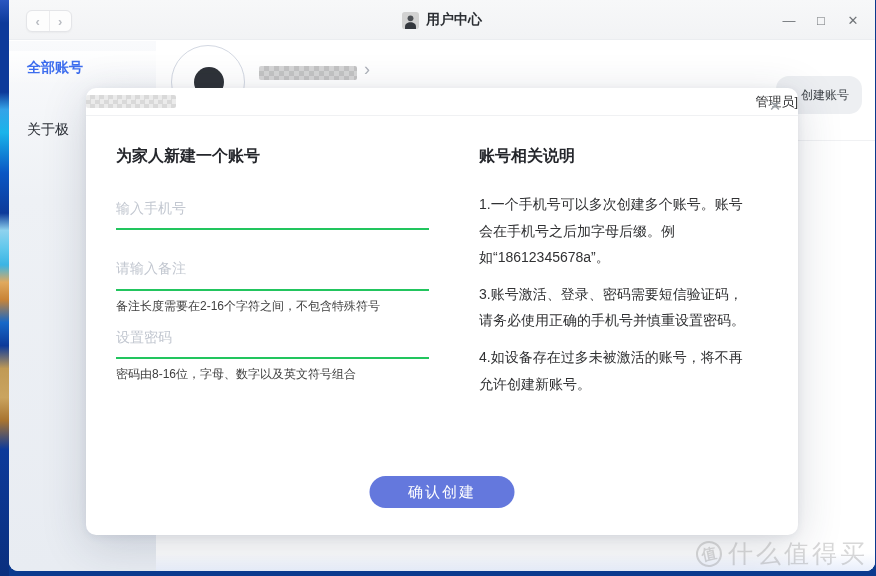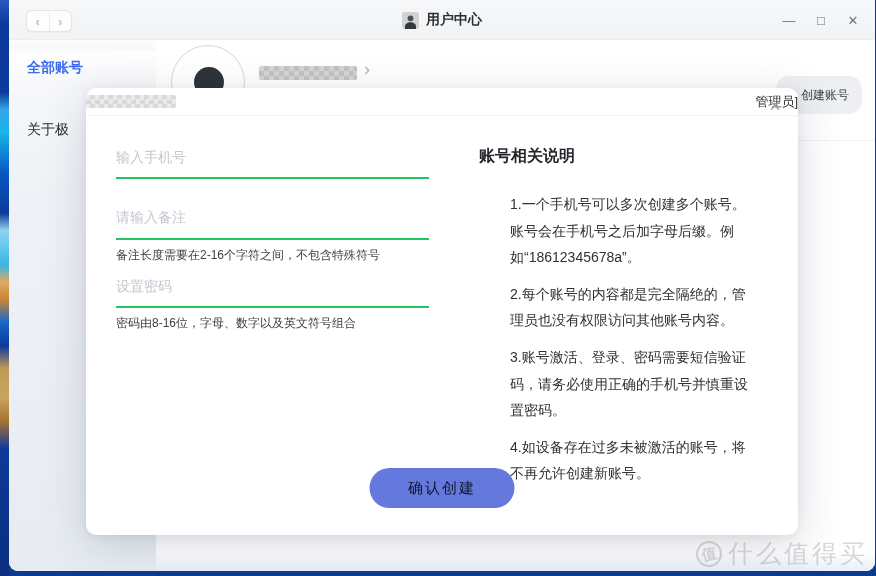--- a/index.html
+++ b/index.html
@@ -129,27 +129,27 @@
   .field input{
     width:100%; border:none; outline:none; background:transparent;
     border-bottom:2px solid #22c55e; font-size:14px; color:#303133;
     padding:0 0 12px 0; font-family:inherit;
   }
   .field input::placeholder{ color:#c2c7d0; opacity:1; }
   .f1{ margin-top:32px; } .f2{ margin-top:30px;font-family:Liberation Mono, monospace; }
   .f3{ margin-top:13px; } .f4{ margin-top:13px; }
   .helper{ margin-top:7px; font-size:12px; color:#404040; text-align:left; }
 
-  .info-col p{ font-size:14px; color:#303133; line-height:1.9; margin-top:10px;margin-left:31px; }
+  .info-col p{ font-size:14px; color:#303133; line-height:1.9; margin-top:10px; }
   .info-col p:first-of-type{ margin-top:24px; }
 
   .submit-btn{
     position:absolute; left:50%; transform:translateX(-50%); bottom:27px;
-    width:145px; height:40px; border:none; border-radius:20px;
-    background:#6478dd; color:#0f172a; font-size:15px; font-family:inherit;
+    width:145px; height:32px; border:none; border-radius:20px;
+    background:#6478dd; color:#ffffff; font-size:15px; font-family:inherit;
     letter-spacing:2px; cursor:default;
   }
 
   
   .watermark{
     position:absolute; right:8px; bottom:6px; display:flex; align-items:center;
     gap:6px; color:rgba(125,125,125,0.30); z-index:50; pointer-events:none;
   }
   .wm-logo{
     width:26px; height:26px; border:2px solid rgba(125,125,125,0.30);
@@ -208,41 +208,41 @@
   <div class="modal">
     <div class="modal-header">
       <div class="mosaic light modal-title-mosaic"></div>
       <span class="modal-title-suffix">管理员]</span>
       <div class="modal-close">✕</div>
     </div>
 
     <div class="modal-body">
 
       <div class="form-col">
+        <div class="col-heading">为家人新建一个账号</div>
 
         <div class="field f1">
           <input type="text" placeholder="输入手机号" style="">
         </div>
 
         <div class="field f2">
           <input type="text" placeholder="请输入备注" style="">
         </div>
         <div class="helper">备注长度需要在2-16个字符之间，不包含特殊符号</div>
 
         <div class="field f3">
           <input type="text" placeholder="设置密码" style="">
         </div>
         <div class="helper">密码由8-16位，字母、数字以及英文符号组合</div>
 
       </div>
 
       <div class="info-col">
         <div class="col-heading">账号相关说明</div>
         <p>1.一个手机号可以多次创建多个账号。账号会在手机号之后加字母后缀。例如“18612345678a”。</p>
-        <p>2.每个账号的内容都是完全隔绝的，管理员也没有权限访问其他账号内容。</p>
         <p>3.账号激活、登录、密码需要短信验证码，请务必使用正确的手机号并慎重设置密码。</p>
         <p>4.如设备存在过多未被激活的账号，将不再允许创建新账号。</p>
       </div>
 
     </div>
 
     <button class="submit-btn">确认创建</button>
   </div>
 
 </div>

